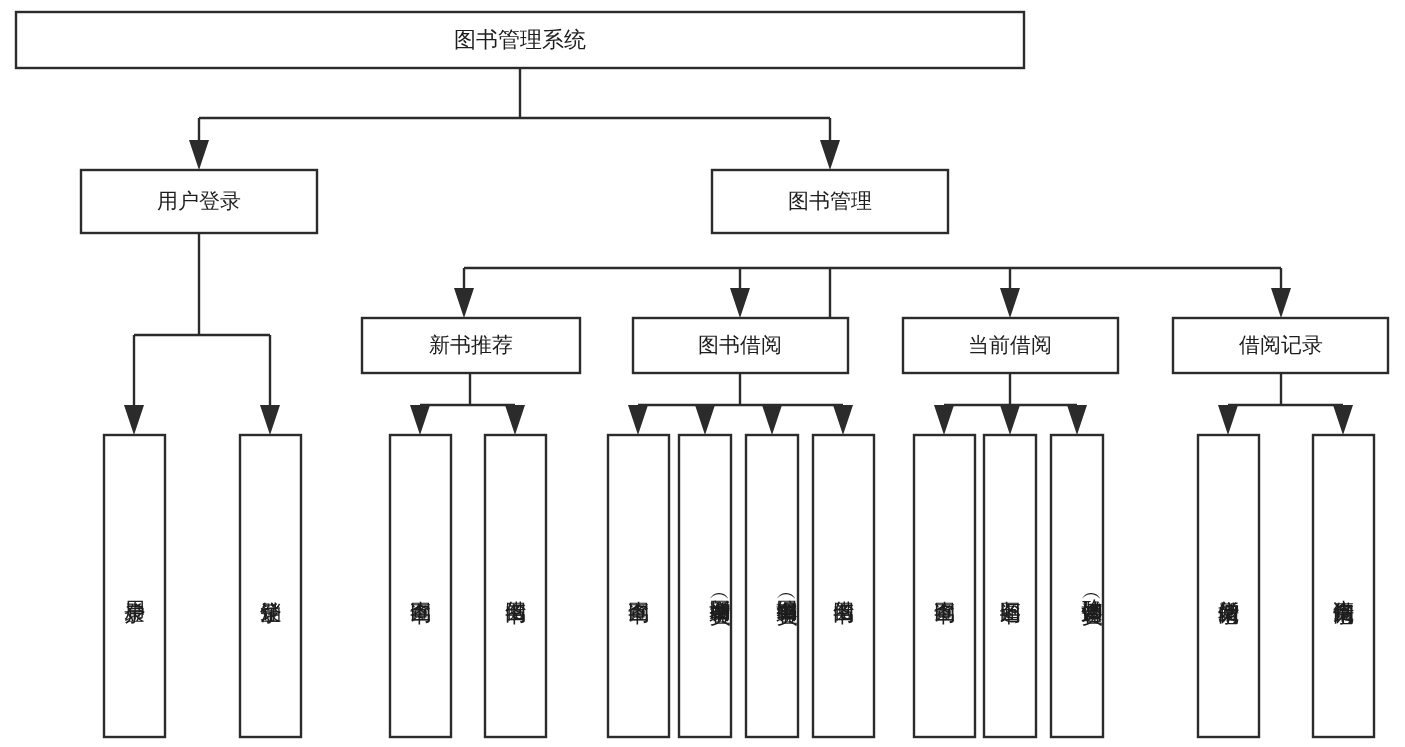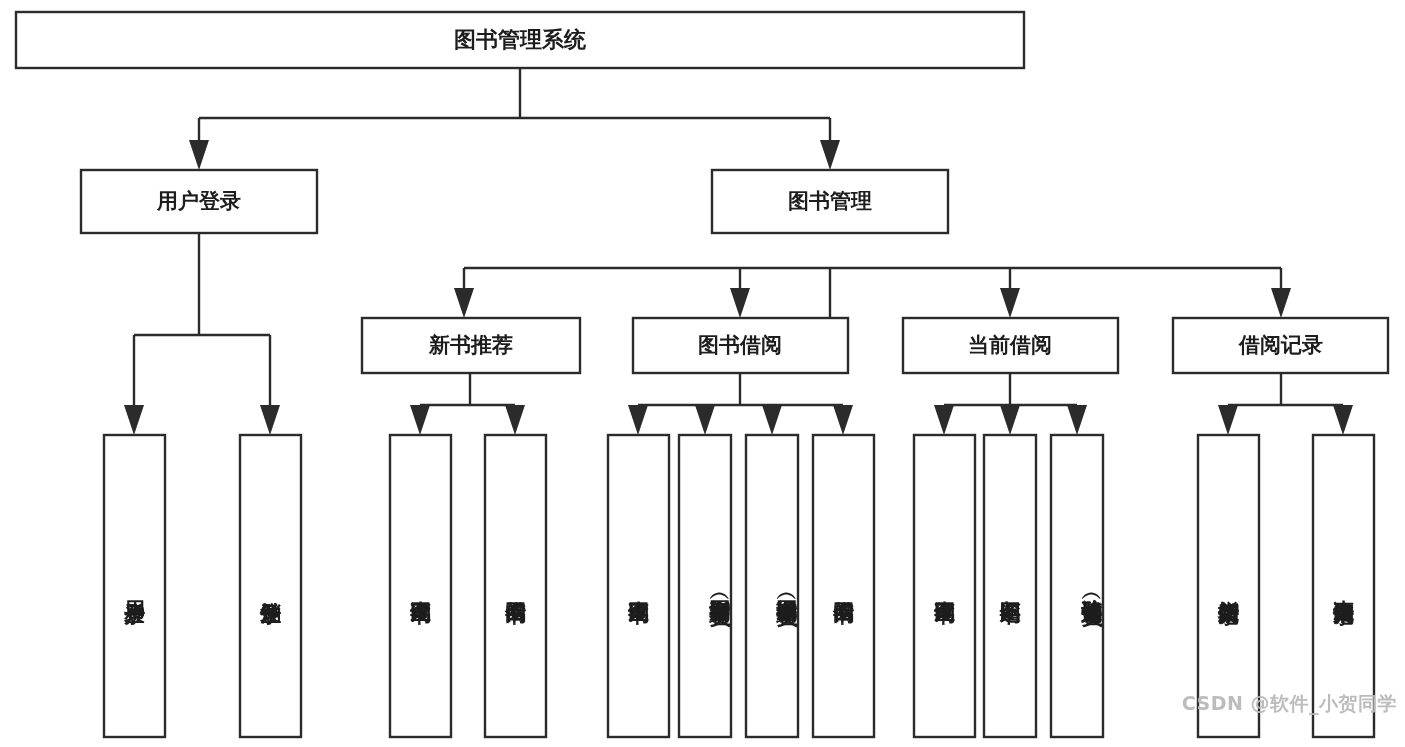--- a/index.html
+++ b/index.html
@@ -11,21 +11,20 @@
     width: 1405px;
     height: 747px;
     font-family: "DejaVu Sans", "Liberation Sans", sans-serif;
     overflow: hidden;
   }
   #diagram-root {
     position: relative;
     width: 1405px;
     height: 721px;
     background: #ffffff;
-    font-weight: bold;
   }
   svg#flow {
     position: absolute;
     left: 0;
     top: 0;
     width: 1405px;
     height: 747px;
     display: block;
   }
   .node-box {
@@ -205,14 +204,13 @@
   <div class="vert-label" style="left:608px; top:435px; width:61px; height:302px;">查询图书</div>
   <div class="vert-label" style="left:679px; top:440px; width:52px; height:292px; align-items:flex-start;">新增图书（管理员）</div>
   <div class="vert-label" style="left:746px; top:440px; width:52px; height:292px; align-items:flex-start;">编辑图书（管理员）</div>
   <div class="vert-label" style="left:813px; top:435px; width:61px; height:302px;">借阅图书</div>
   <div class="vert-label" style="left:914px; top:435px; width:61px; height:302px;">查询图书</div>
   <div class="vert-label" style="left:984px; top:435px; width:52px; height:302px;">归还图书</div>
   <div class="vert-label" style="left:1051px; top:440px; width:52px; height:292px; align-items:flex-start;">确认归还（管理员）</div>
   <div class="vert-label" style="left:1198px; top:435px; width:61px; height:302px;">新增借阅记录</div>
   <div class="vert-label" style="left:1313px; top:435px; width:61px; height:302px;">查询借阅记录</div>
 
-  <div class="watermark">CSDN @软件_小贺同学</div>
 </div>
 
 </body></html>

